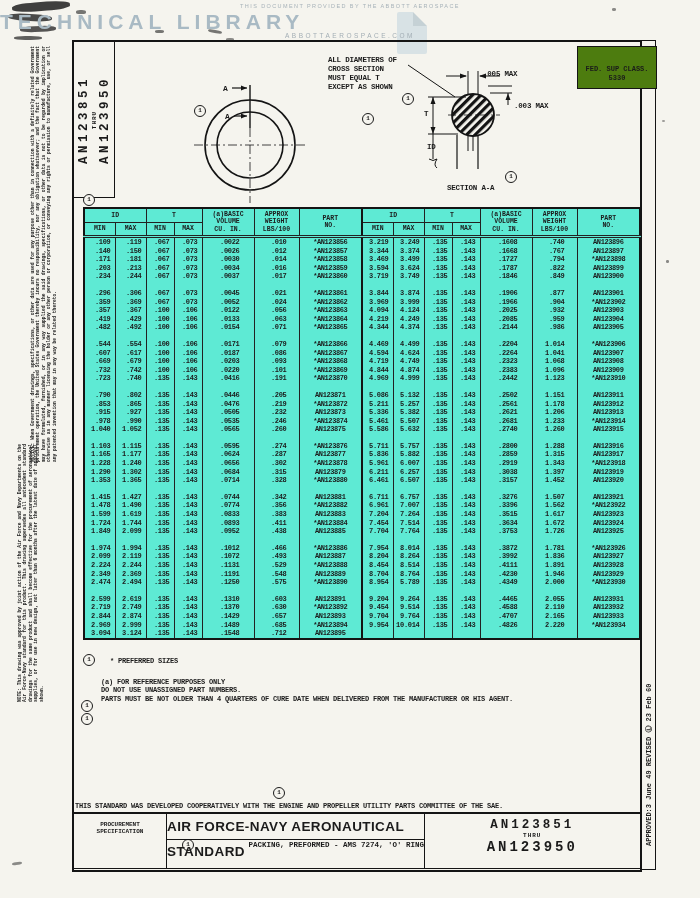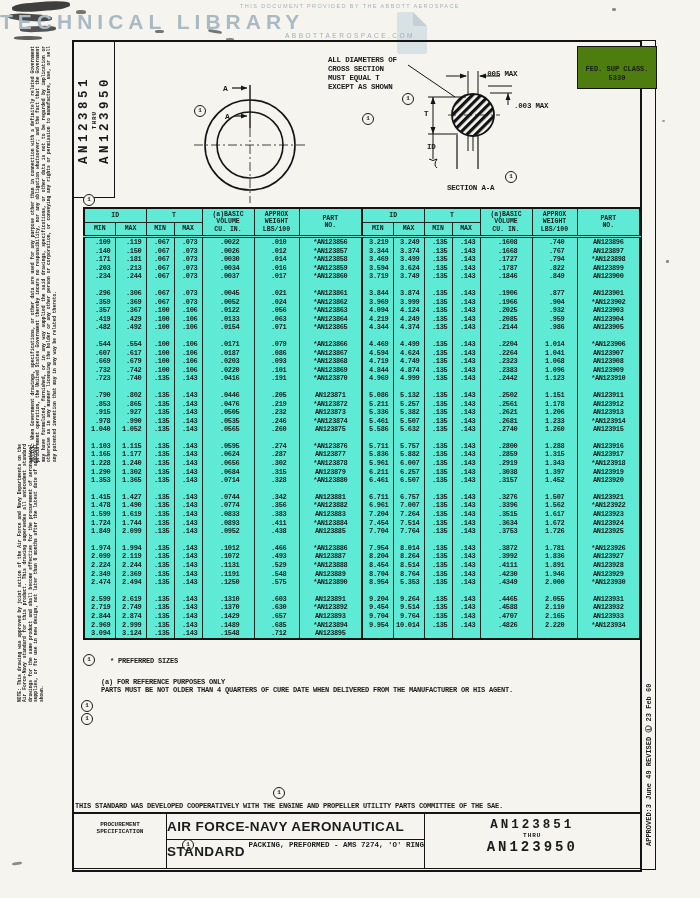--- a/index.html
+++ b/index.html
@@ -1025,21 +1025,21 @@
         <td class="num">8.704</td>
         <td class="num">8.764</td>
         <td class="num">.135</td>
         <td class="num">.143</td>
         <td class="num">.4230</td>
         <td class="num">1.946</td>
         <td class="part">AN123929</td>
       </tr>
       <tr>
         <td class="num">8.954</td>
-        <td class="num">5.353</td>
+        <td class="num">5.789</td>
         <td class="num">.135</td>
         <td class="num">.143</td>
         <td class="num">.4349</td>
         <td class="num">2.000</td>
         <td class="part">*AN123930</td>
       </tr>
       <tr class="gap">
         <td></td>
         <td></td>
         <td></td>
@@ -1092,20 +1092,21 @@
         <td class="num"></td>
         <td class="num"></td>
         <td class="part"></td>
       </tr>
     </tbody>
 </table>
 
 <div class="abs notesline" style="left:110px;top:657px">*   PREFERRED SIZES</div>
 <div class="abs" style="left:101px;top:678px;width:470px" id="notes-lines">
     <div class="notesline">(a)  FOR REFERENCE PURPOSES ONLY</div>
+    <div class="notesline">DO NOT USE UNASSIGNED PART NUMBERS.</div>
     <div class="notesline">PARTS MUST BE NOT OLDER THAN 4 QUARTERS OF CURE DATE WHEN DELIVERED FROM THE MANUFACTURER OR HIS AGENT.</div>
   </div>
 
 <div class="abs notesline" style="left:75px;top:802px;width:470px">THIS STANDARD WAS DEVELOPED COOPERATIVELY WITH THE ENGINE AND PROPELLER UTILITY PARTS COMMITTEE OF THE SAE.</div>
 
 <div class="abs tblock">
   <div class="abs tb-left pre">PROCUREMENT
 SPECIFICATION</div>
   <div class="abs tb-mid">
     <div class="abs tb-mid-top">AIR FORCE-NAVY AERONAUTICAL STANDARD</div>

